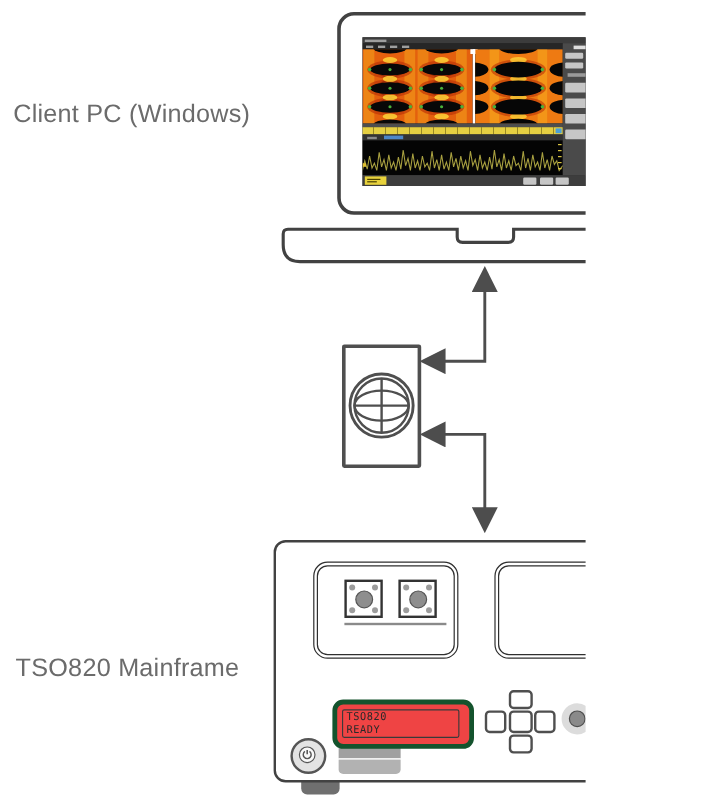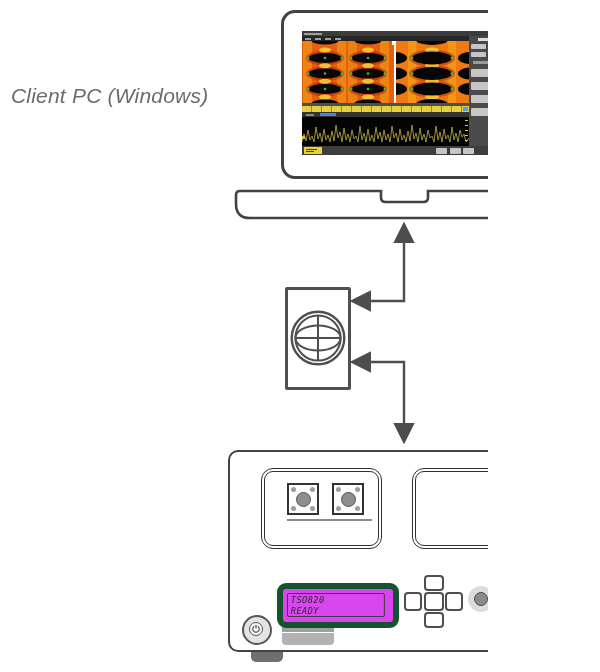--- a/index.html
+++ b/index.html
@@ -1,17 +1,17 @@
 <!DOCTYPE html>
 <html><head>
 <meta charset="utf-8">
 <style>
   html,body{margin:0;padding:0;background:#ffffff;}
   #canvas{position:relative;width:488px;height:672px;background:#ffffff;overflow:hidden;
-          font-family:"Liberation Sans",sans-serif;font-style:italic;}
+          font-family:"Liberation Sans",sans-serif;}
   .abs{position:absolute;}
   .label{color:#6b6b6b;font-size:21px;letter-spacing:.2px;}
   
   .lap-bezel{left:281px;top:10px;width:242px;height:163px;border:3px solid #424242;border-radius:14px;background:#fff;}
   .screen{left:302px;top:31px;width:205px;height:124px;background:#2f2f2f;overflow:hidden;}
   .titlebar{left:0;top:0;width:205px;height:5px;background:#3c3c3c;}
   .menubar{left:0;top:5px;width:167px;height:5px;background:#262626;}
   .mdash{top:1.5px;width:6px;height:2px;background:#9e9e9e;}
   .sep{left:0;top:72px;width:167px;height:3px;background:#4e4e4e;}
   .ystrip{left:0;top:75px;width:167px;height:6px;background:#e5cf42;
@@ -25,32 +25,33 @@
   
   .eth-box{left:285px;top:287px;width:60px;height:97px;border:3.5px solid #4f4f4f;border-radius:2px;background:#fff;}
   
   .mf-body{left:228px;top:450px;width:342px;height:198px;border:2.6px solid #424242;border-radius:10px;background:#fff;}
   .module-outer{border:1.8px solid #2f2f2f;border-radius:12px;background:#fff;}
   .module-inner{position:absolute;left:2px;top:2px;right:2px;bottom:2px;border:1.8px solid #2f2f2f;border-radius:9px;}
   .conn{position:absolute;width:28px;height:28px;background:#fff;border:2px solid #333;}
   .conn .c-center{position:absolute;left:7px;top:7px;width:13px;height:13px;border-radius:50%;background:#8e8e8e;border:1px solid #555;}
   .conn .dot{position:absolute;width:5px;height:5px;border-radius:50%;background:#9c9c9c;}
   .dpad{border:2px solid #4f4f4f;border-radius:4px;background:#fff;}
-  .lcd-outer{left:277px;top:583px;width:110px;height:33px;border:6px solid #14532d;border-radius:9px;background:#d946ef;}
+  .lcd-outer{left:277px;top:583px;width:110px;height:33px;border:4px solid #14532d;border-radius:9px;background:#ef4444;}
   .lcd-inner{position:absolute;left:4px;top:4px;width:98px;height:21px;border:1.3px solid #3a3a3a;border-radius:2px;
              font-family:"DejaVu Sans Mono",monospace;font-size:9px;line-height:10.5px;color:#2a2a2a;
              padding:1px 0 0 3px;letter-spacing:.5px;transform:scaleX(.95);transform-origin:left;}
   .foot{background:#6f6f6f;border-radius:2px 2px 5px 5px;}
 </style>
 </head>
 <body>
 
 <div id="canvas">
 
   <div class="abs label" style="left:11px;top:84px;">Client PC (Windows)</div>
+  <div class="abs label" style="left:13px;top:545px;">TSO820 Mainframe</div>
 
   <svg class="abs" style="left:0;top:0;" width="600" height="672">
     <defs>
       <marker id="ah" viewBox="0 0 10 10" refX="8" refY="5" markerWidth="9" markerHeight="9" orient="auto-start-reverse">
         <path d="M0 0 L10 5 L0 10 z" fill="#4d4d4d"></path>
       </marker>
     </defs>
     <polyline points="354,301 404,301 404,226" fill="none" stroke="#4d4d4d" stroke-width="2.4" marker-start="url(#ah)" marker-end="url(#ah)"></polyline>
     <polyline points="354,362 404,362 404,440" fill="none" stroke="#4d4d4d" stroke-width="2.4" marker-start="url(#ah)" marker-end="url(#ah)"></polyline>
   </svg>

